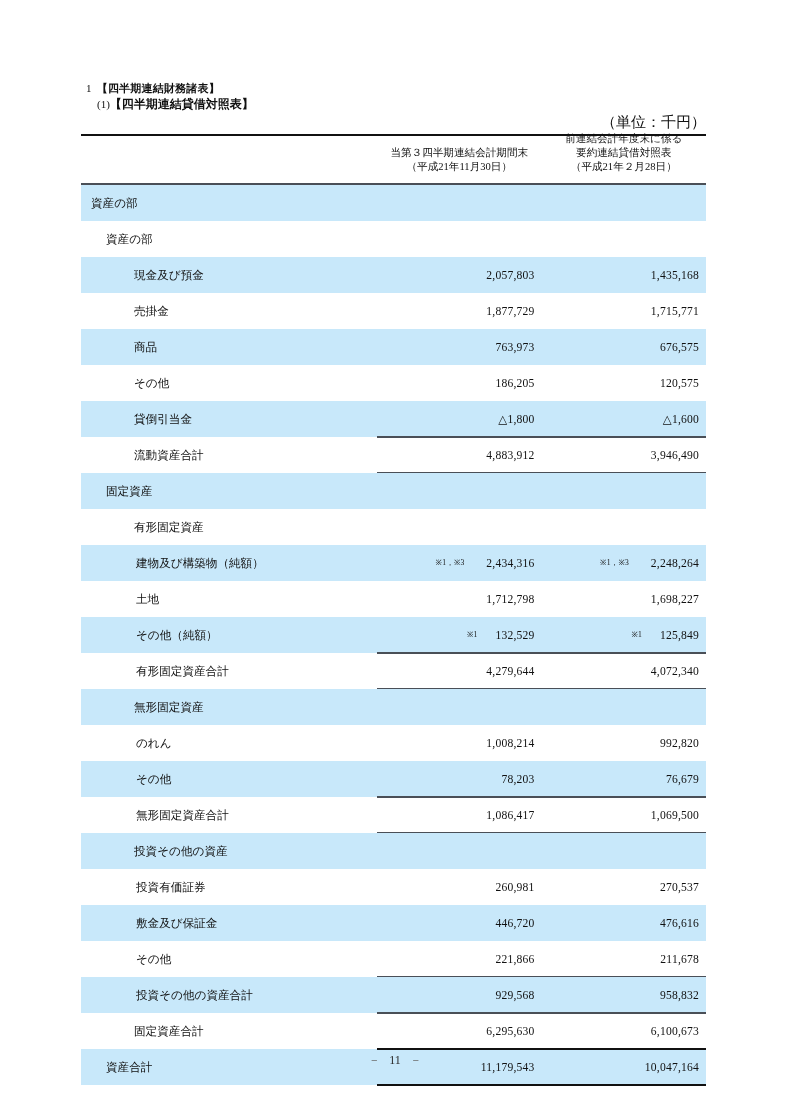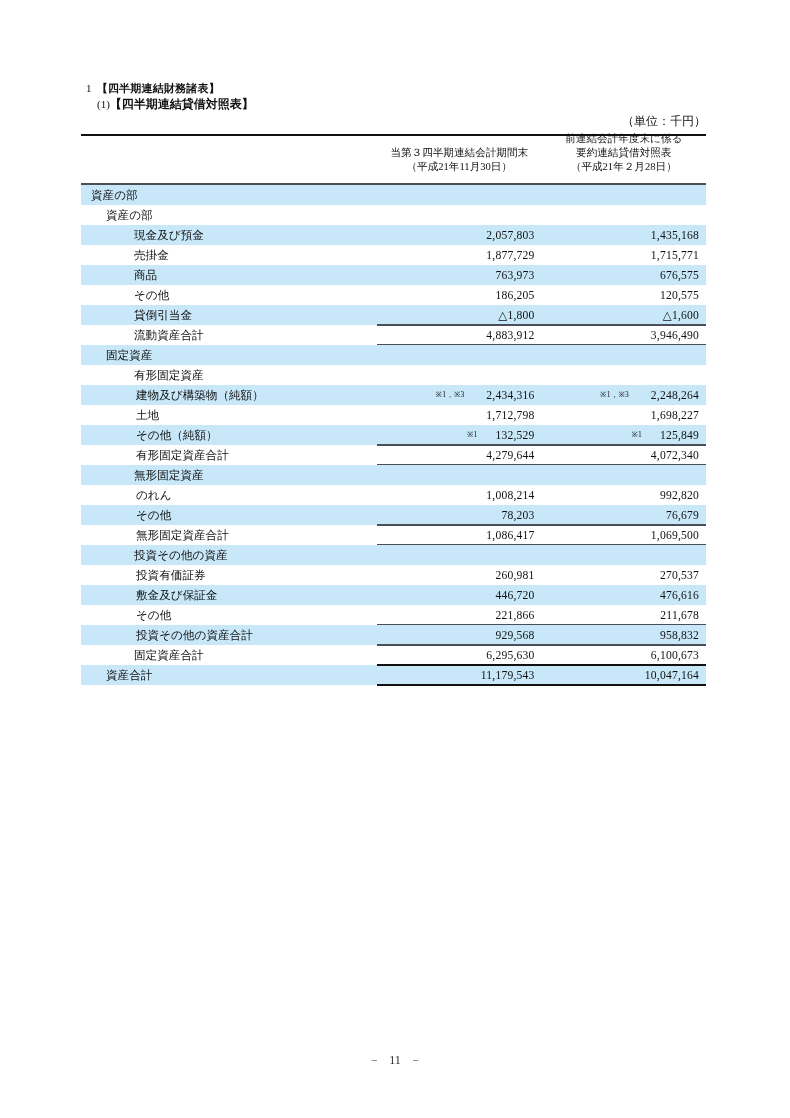--- a/index.html
+++ b/index.html
@@ -34,21 +34,21 @@
     padding-left: 11px;
     line-height: 1.25;
   }
   .h-sub .paren { font-weight: normal; font-size: 11px; }
 
   
   .unit-note {
     position: absolute;
     right: 84px;
     top: 113px;
-    font-size: 12px;
+    font-size: 15px;
     white-space: nowrap;
   }
 
   
   .tbl-wrap {
     position: absolute;
     left: 81px;
     top: 134px;
     width: 625px;
   }
@@ -75,21 +75,21 @@
   .th-col .l2 { display: block; }
   .th-col .l3 { display: block; }
 
   .rule-head { height: 0; border-top: 2.2px solid #4a4f57; }
 
   
   .row {
     position: relative;
     display: flex;
     align-items: center;
-    height: 20px;
+    height: 36px;
   }
   .row.shaded { background: #c8e8fa; }
 
   .cell-label {
     width: 296px;
     font-size: 11.6px;
     white-space: nowrap;
     line-height: 1;
     padding-top: 1px;
   }

